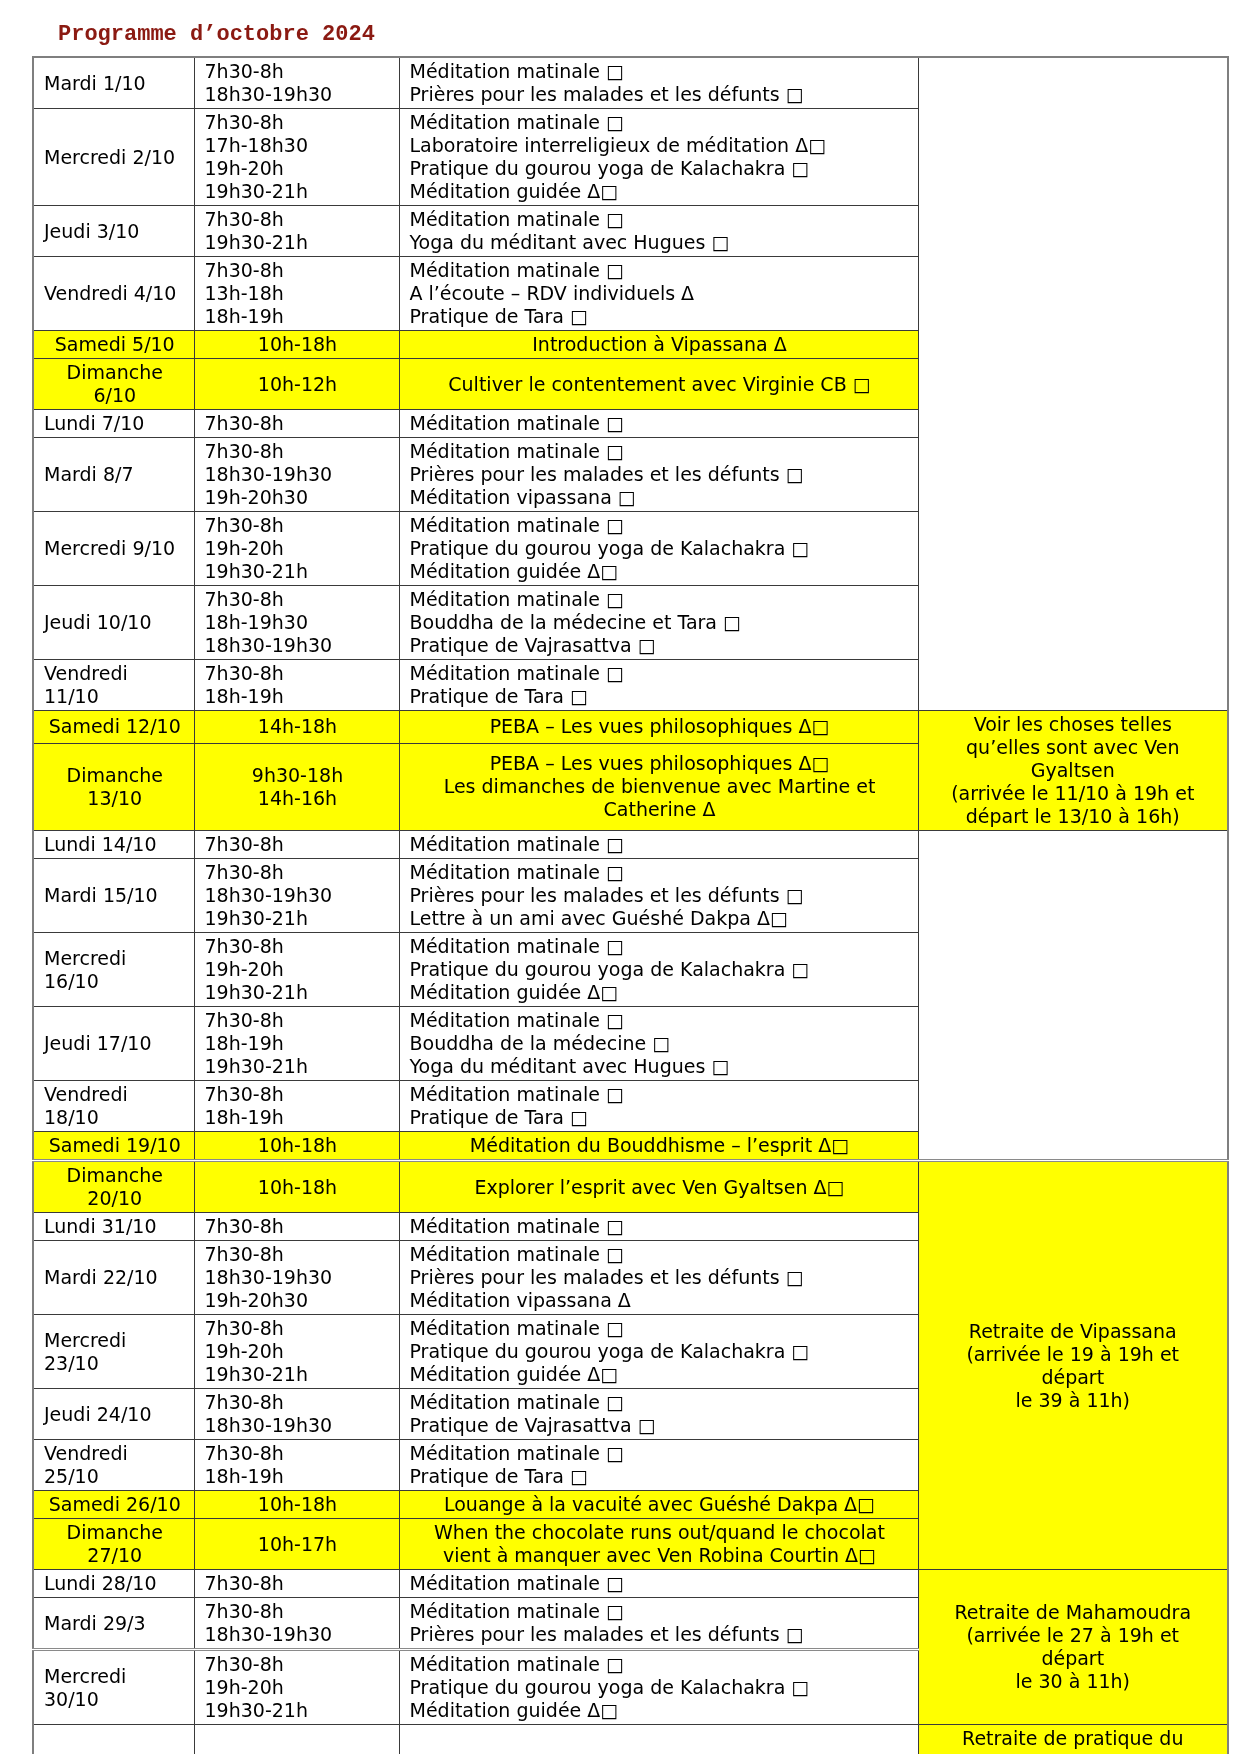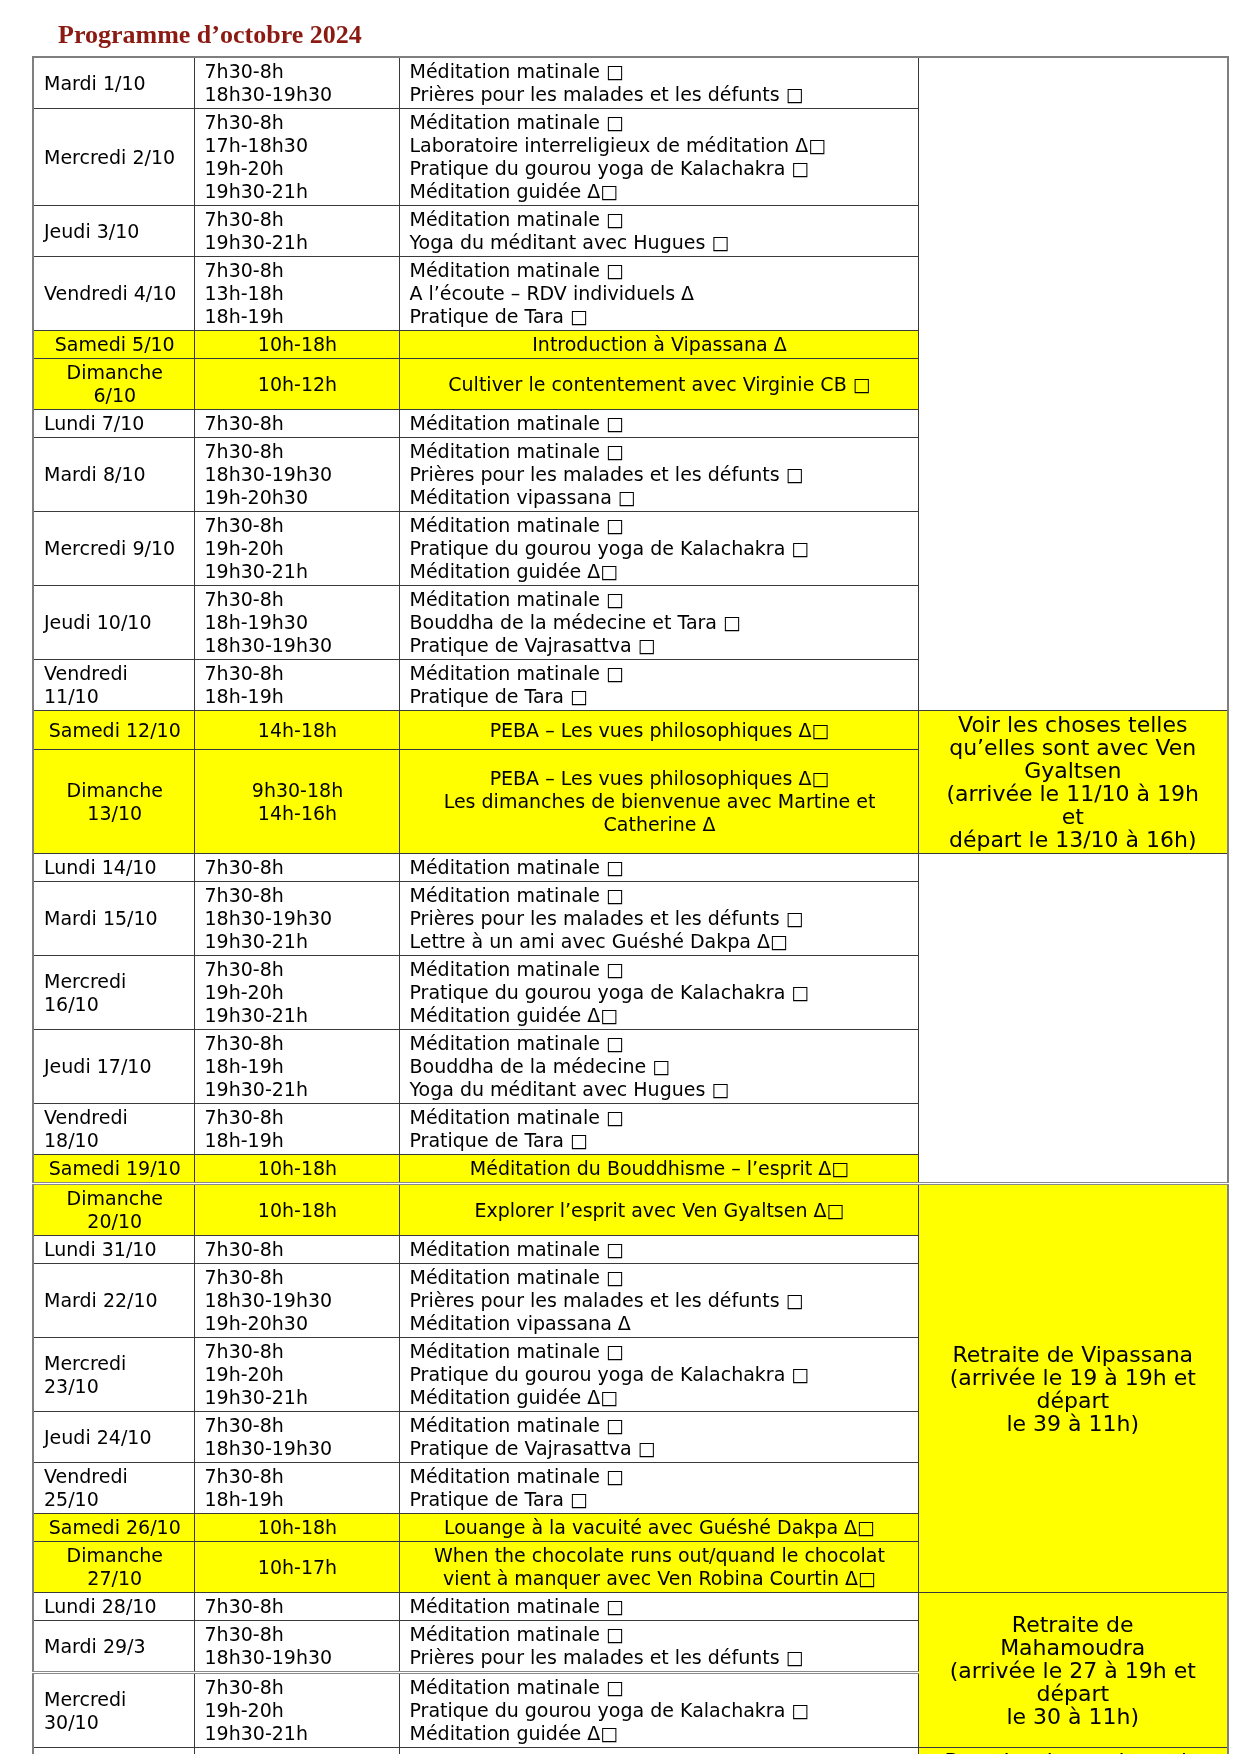--- a/index.html
+++ b/index.html
@@ -11,25 +11,25 @@
     font-family: "DejaVu Sans", "Liberation Sans", sans-serif;
     color: #000000;
   }
   .page {
     position: relative;
     padding-top: 21px;
     width: 1241px;
   }
   .doc-title {
     margin: 0 9px 7px 58px;
-    font-size: 26px;
+    font-size: 22px;
     line-height: 28px;
     font-weight: 700;
     color: var(--title-color, #8b1a12);
-    font-family: Liberation Serif, serif;
+    font-family: Liberation Mono, monospace;
   }
   table.schedule {
     border-collapse: collapse;
     table-layout: fixed;
     margin-left: 32px;
     width: 1195px;
     border: 2px solid #7f7f7f;
   }
   col.c-day   { width: 161px; }
   col.c-time  { width: 205px; }
@@ -39,21 +39,21 @@
     border: 1px solid #3a3a3a;
     font-size: 19px;
     line-height: 23px;
     padding: 2px 8px 2px 10px;
     vertical-align: middle;
     white-space: pre-line;
     overflow: hidden;
   }
   td.hl { background: var(--hl-color, #ffff00); text-align: center; }
   td.note {
-    font-size: 22px;
+    font-size: 19px;
     line-height: 23px;
     padding: 2px 26px;
   }
   td.note.center { text-align: center; }
   tr.sep td { border-top: 3px double #8a8a8a; }
 </style>
 </head>
 <body>
 
 <div class="page">
@@ -111,21 +111,21 @@
           <td class="hl">Dimanche 6/10</td>
           <td class="hl">10h-12h</td>
           <td class="hl">Cultiver le contentement avec Virginie CB □</td>
         </tr>
         <tr>
           <td>Lundi 7/10</td>
           <td>7h30-8h</td>
           <td>Méditation matinale □</td>
         </tr>
         <tr>
-          <td>Mardi 8/10</td>
+          <td>Mardi 8/7</td>
           <td>7h30-8h
 18h30-19h30
 19h-20h30</td>
           <td>Méditation matinale □
 Prières pour les malades et les défunts □
 Méditation vipassana □</td>
         </tr>
         <tr>
           <td>Mercredi 9/10</td>
           <td>7h30-8h

